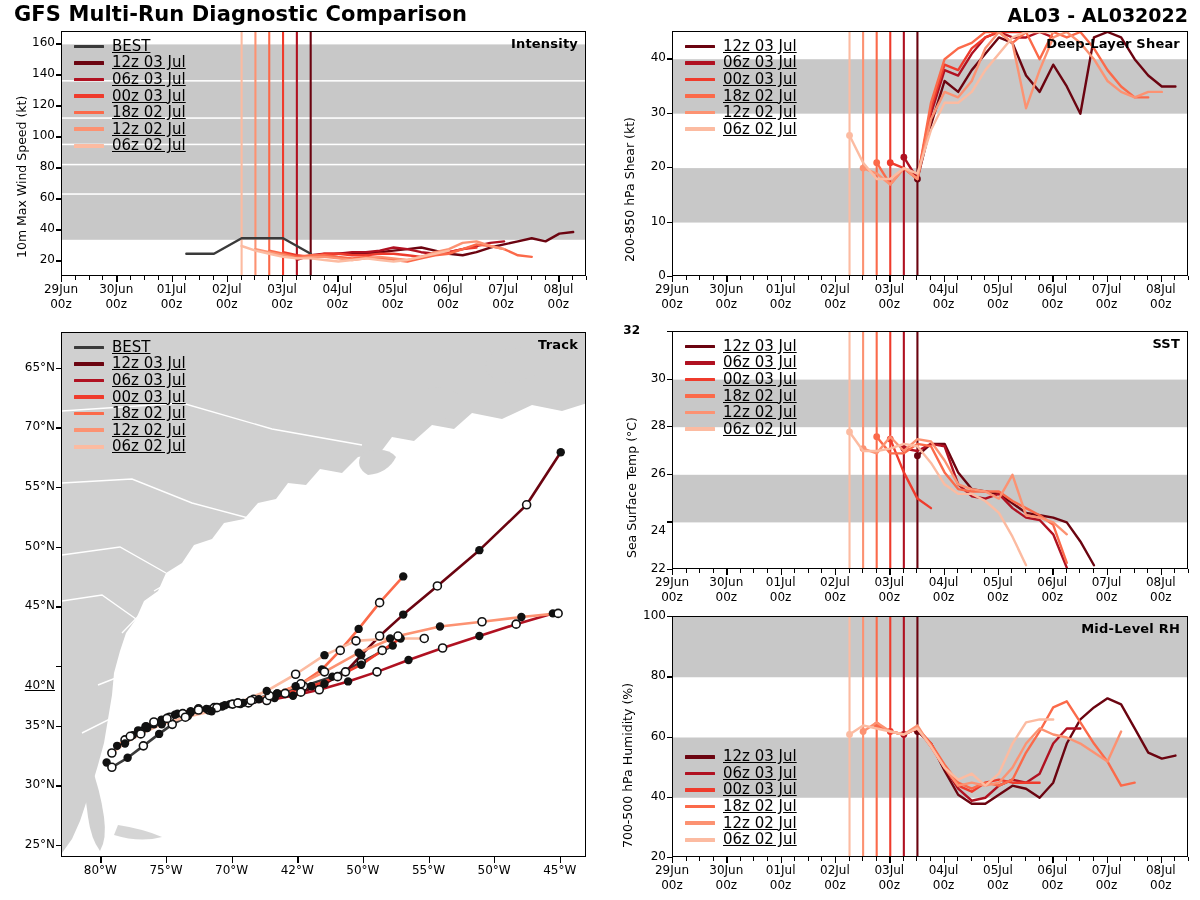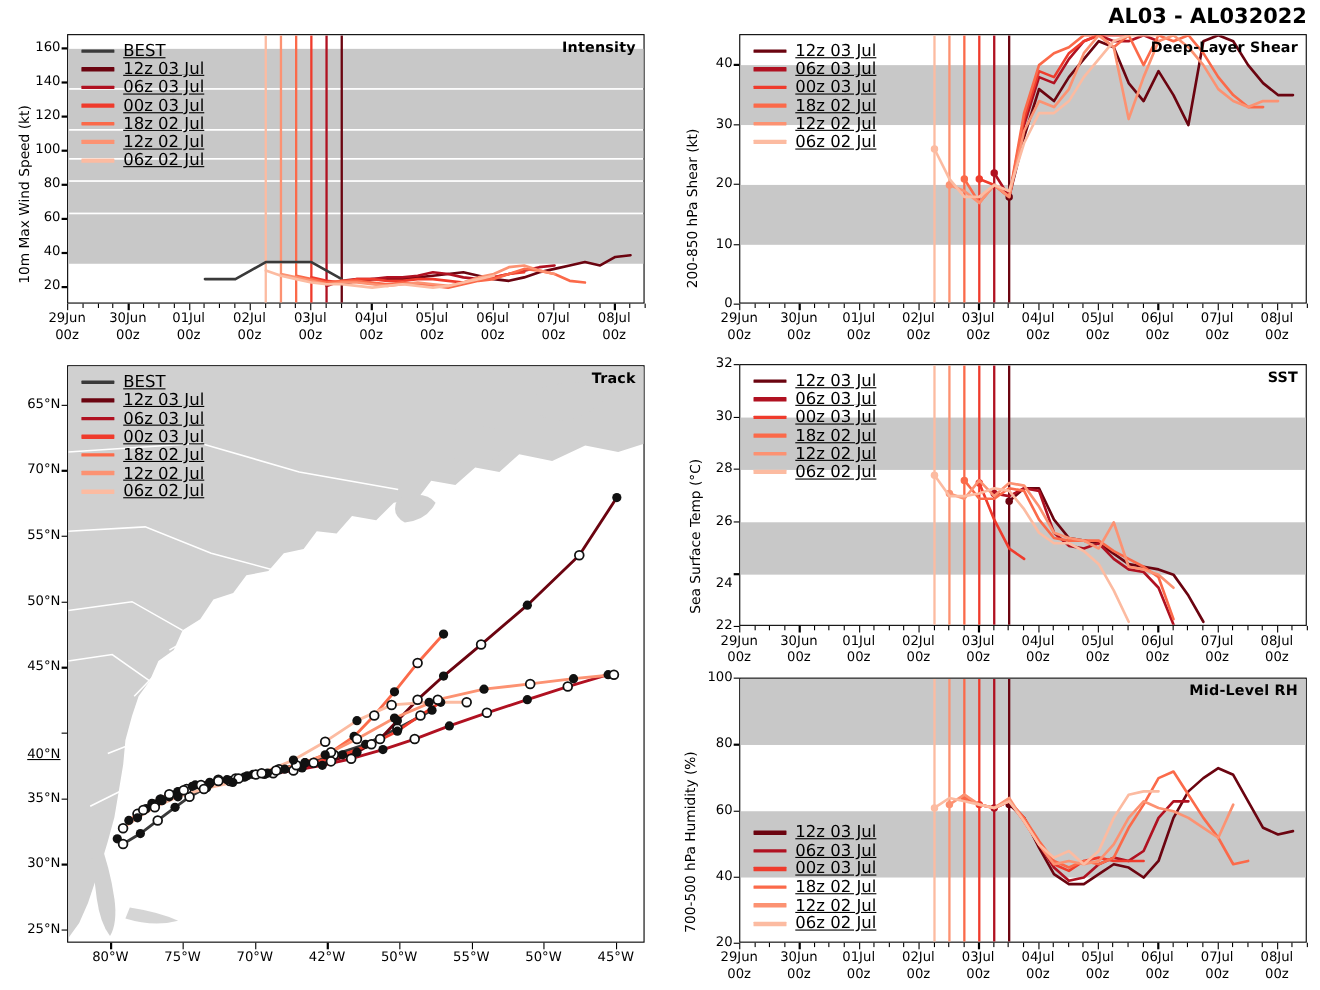--- a/index.html
+++ b/index.html
@@ -24,20 +24,21 @@
   .legend .swatch{width:30px;height:3.6px;margin-right:8px;flex:none;border-radius:.5px;}
   .legend .ltext{white-space:nowrap;}
 
   .cira{position:absolute;left:4px;bottom:2px;width:115px;height:40px;}
 </style>
 </head>
 <body>
 
 <div class="root">
 
+  <div class="title-left">GFS Multi-Run Diagnostic Comparison</div>
   <div class="title-right">AL03 - AL032022</div>
 
   <div class="panel" id="p-intensity" style="left:61px;top:31px;width:525px;height:245px;">
     <div class="plotarea">
         <svg id="svg-intensity" width="525" height="245">
           <rect x="0" y="162.81645569620252" width="525" height="44.96835443037975" fill="#c8c8c8"></rect>
           <rect x="0" y="133.35443037974684" width="525" height="27.911392405063282" fill="#c8c8c8"></rect>
           <rect x="0" y="113.19620253164558" width="525" height="18.607594936708864" fill="#c8c8c8"></rect>
           <rect x="0" y="86.83544303797467" width="525" height="24.810126582278485" fill="#c8c8c8"></rect>
           <rect x="0" y="49.62025316455694" width="525" height="35.66455696202533" fill="#c8c8c8"></rect>
@@ -541,21 +542,21 @@
       <div class="ytick" style="left: 626px; top: 561px; width: 40px;">22</div>
       <div style="position: absolute; left: 667px; top: 569px; width: 5px; height: 1.3px; background: rgb(0, 0, 0);"></div>
       <div class="ytick" style="left: 626px; top: 513.4px; width: 40px; margin-top: 10px;">24</div>
       <div style="position: absolute; left: 667px; top: 521.4px; width: 5px; height: 1.3px; background: rgb(0, 0, 0);"></div>
       <div class="ytick" style="left: 626px; top: 465.8px; width: 40px;">26</div>
       <div style="position: absolute; left: 667px; top: 473.8px; width: 5px; height: 1.3px; background: rgb(0, 0, 0);"></div>
       <div class="ytick" style="left: 626px; top: 418.2px; width: 40px;">28</div>
       <div style="position: absolute; left: 667px; top: 426.2px; width: 5px; height: 1.3px; background: rgb(0, 0, 0);"></div>
       <div class="ytick" style="left: 626px; top: 370.6px; width: 40px;">30</div>
       <div style="position: absolute; left: 667px; top: 378.6px; width: 5px; height: 1.3px; background: rgb(0, 0, 0);"></div>
-      <div class="ytick" style="left: 626px; top: 323px; width: 40px;">32</div>
+      <div class="ytick" style="left: 600px; top: 323px; width: 40px; font-weight: bold;">32</div>
       <div style="position: absolute; left: 667px; top: 331px; width: 5px; height: 1.3px; background: rgb(0, 0, 0);"></div>
     </div>
   <div id="xt-sst">
       <div class="xtick" style="left: 642px; top: 575px; width: 60px;"><span>29Jun</span><br><span>00z</span></div>
       <div style="position: absolute; left: 672px; top: 569px; width: 1.3px; height: 6px; background: rgb(0, 0, 0);"></div>
       <div style="position: absolute; left: 685.579px; top: 569px; width: 1px; height: 3.5px; background: rgb(0, 0, 0);"></div>
       <div style="position: absolute; left: 699.158px; top: 569px; width: 1px; height: 3.5px; background: rgb(0, 0, 0);"></div>
       <div style="position: absolute; left: 712.737px; top: 569px; width: 1px; height: 3.5px; background: rgb(0, 0, 0);"></div>
       <div class="xtick" style="left: 696.316px; top: 575px; width: 60px;"><span>30Jun</span><br><span>00z</span></div>
       <div style="position: absolute; left: 726.316px; top: 569px; width: 1.3px; height: 6px; background: rgb(0, 0, 0);"></div>

